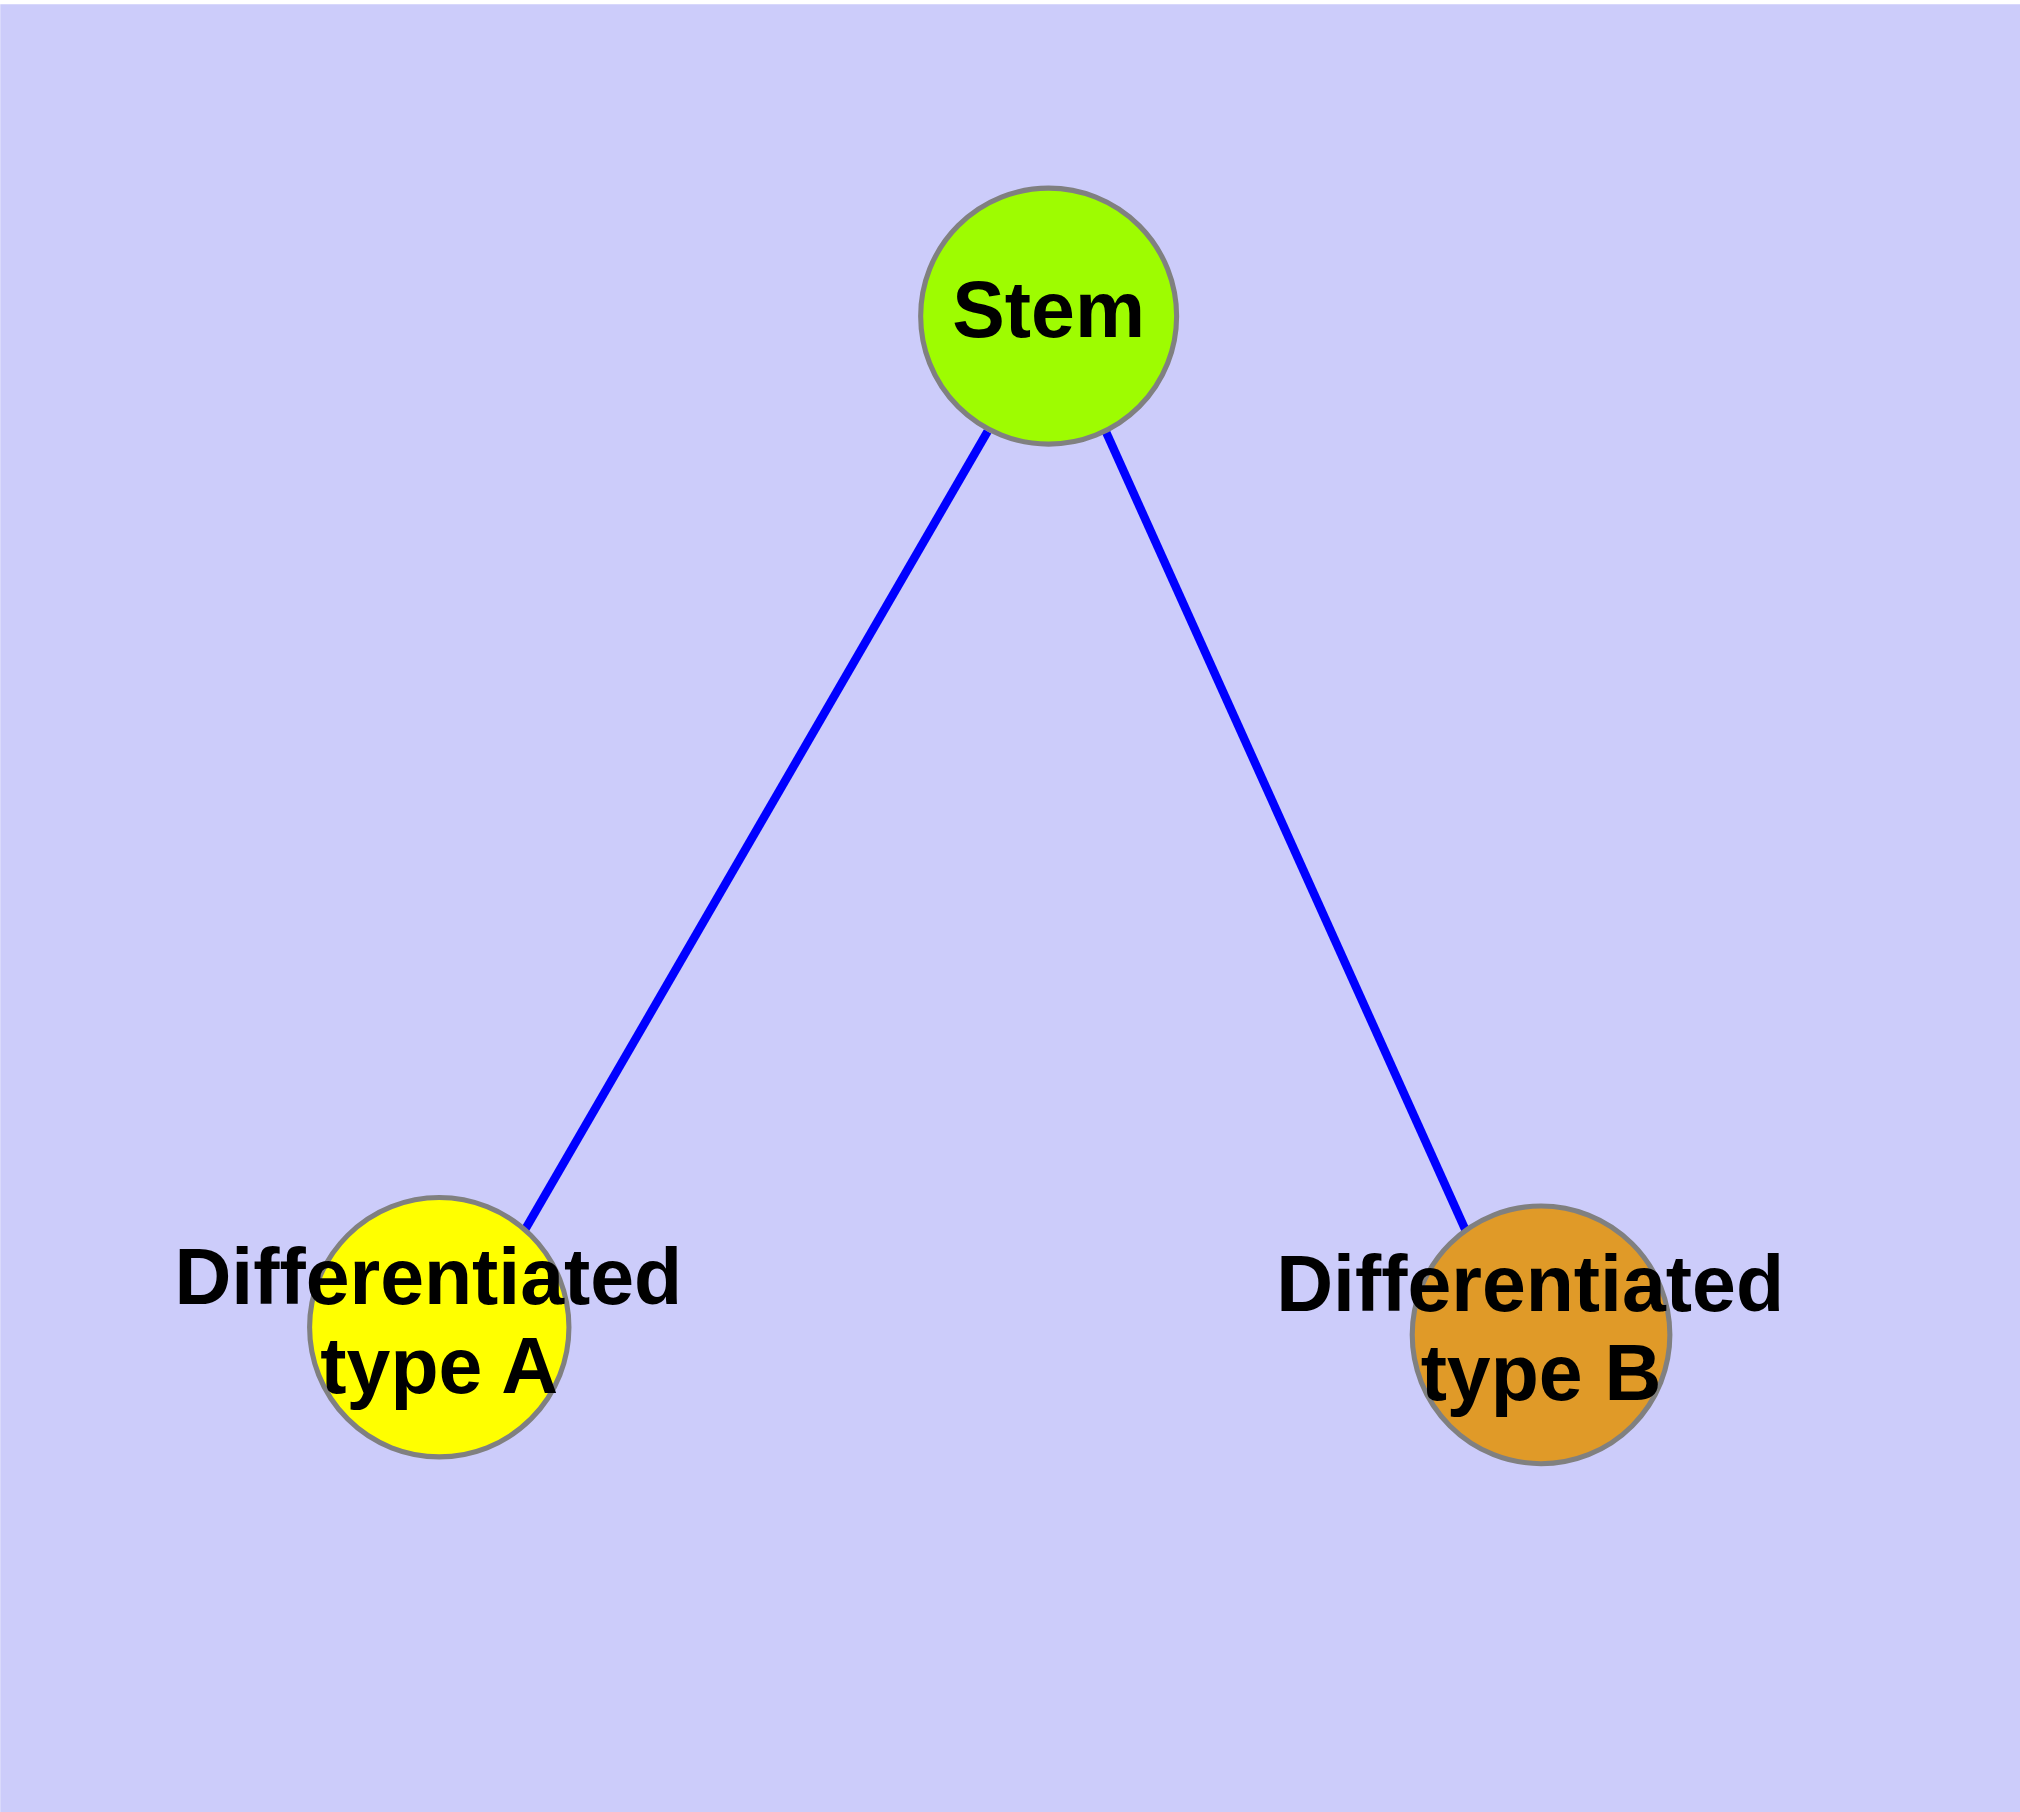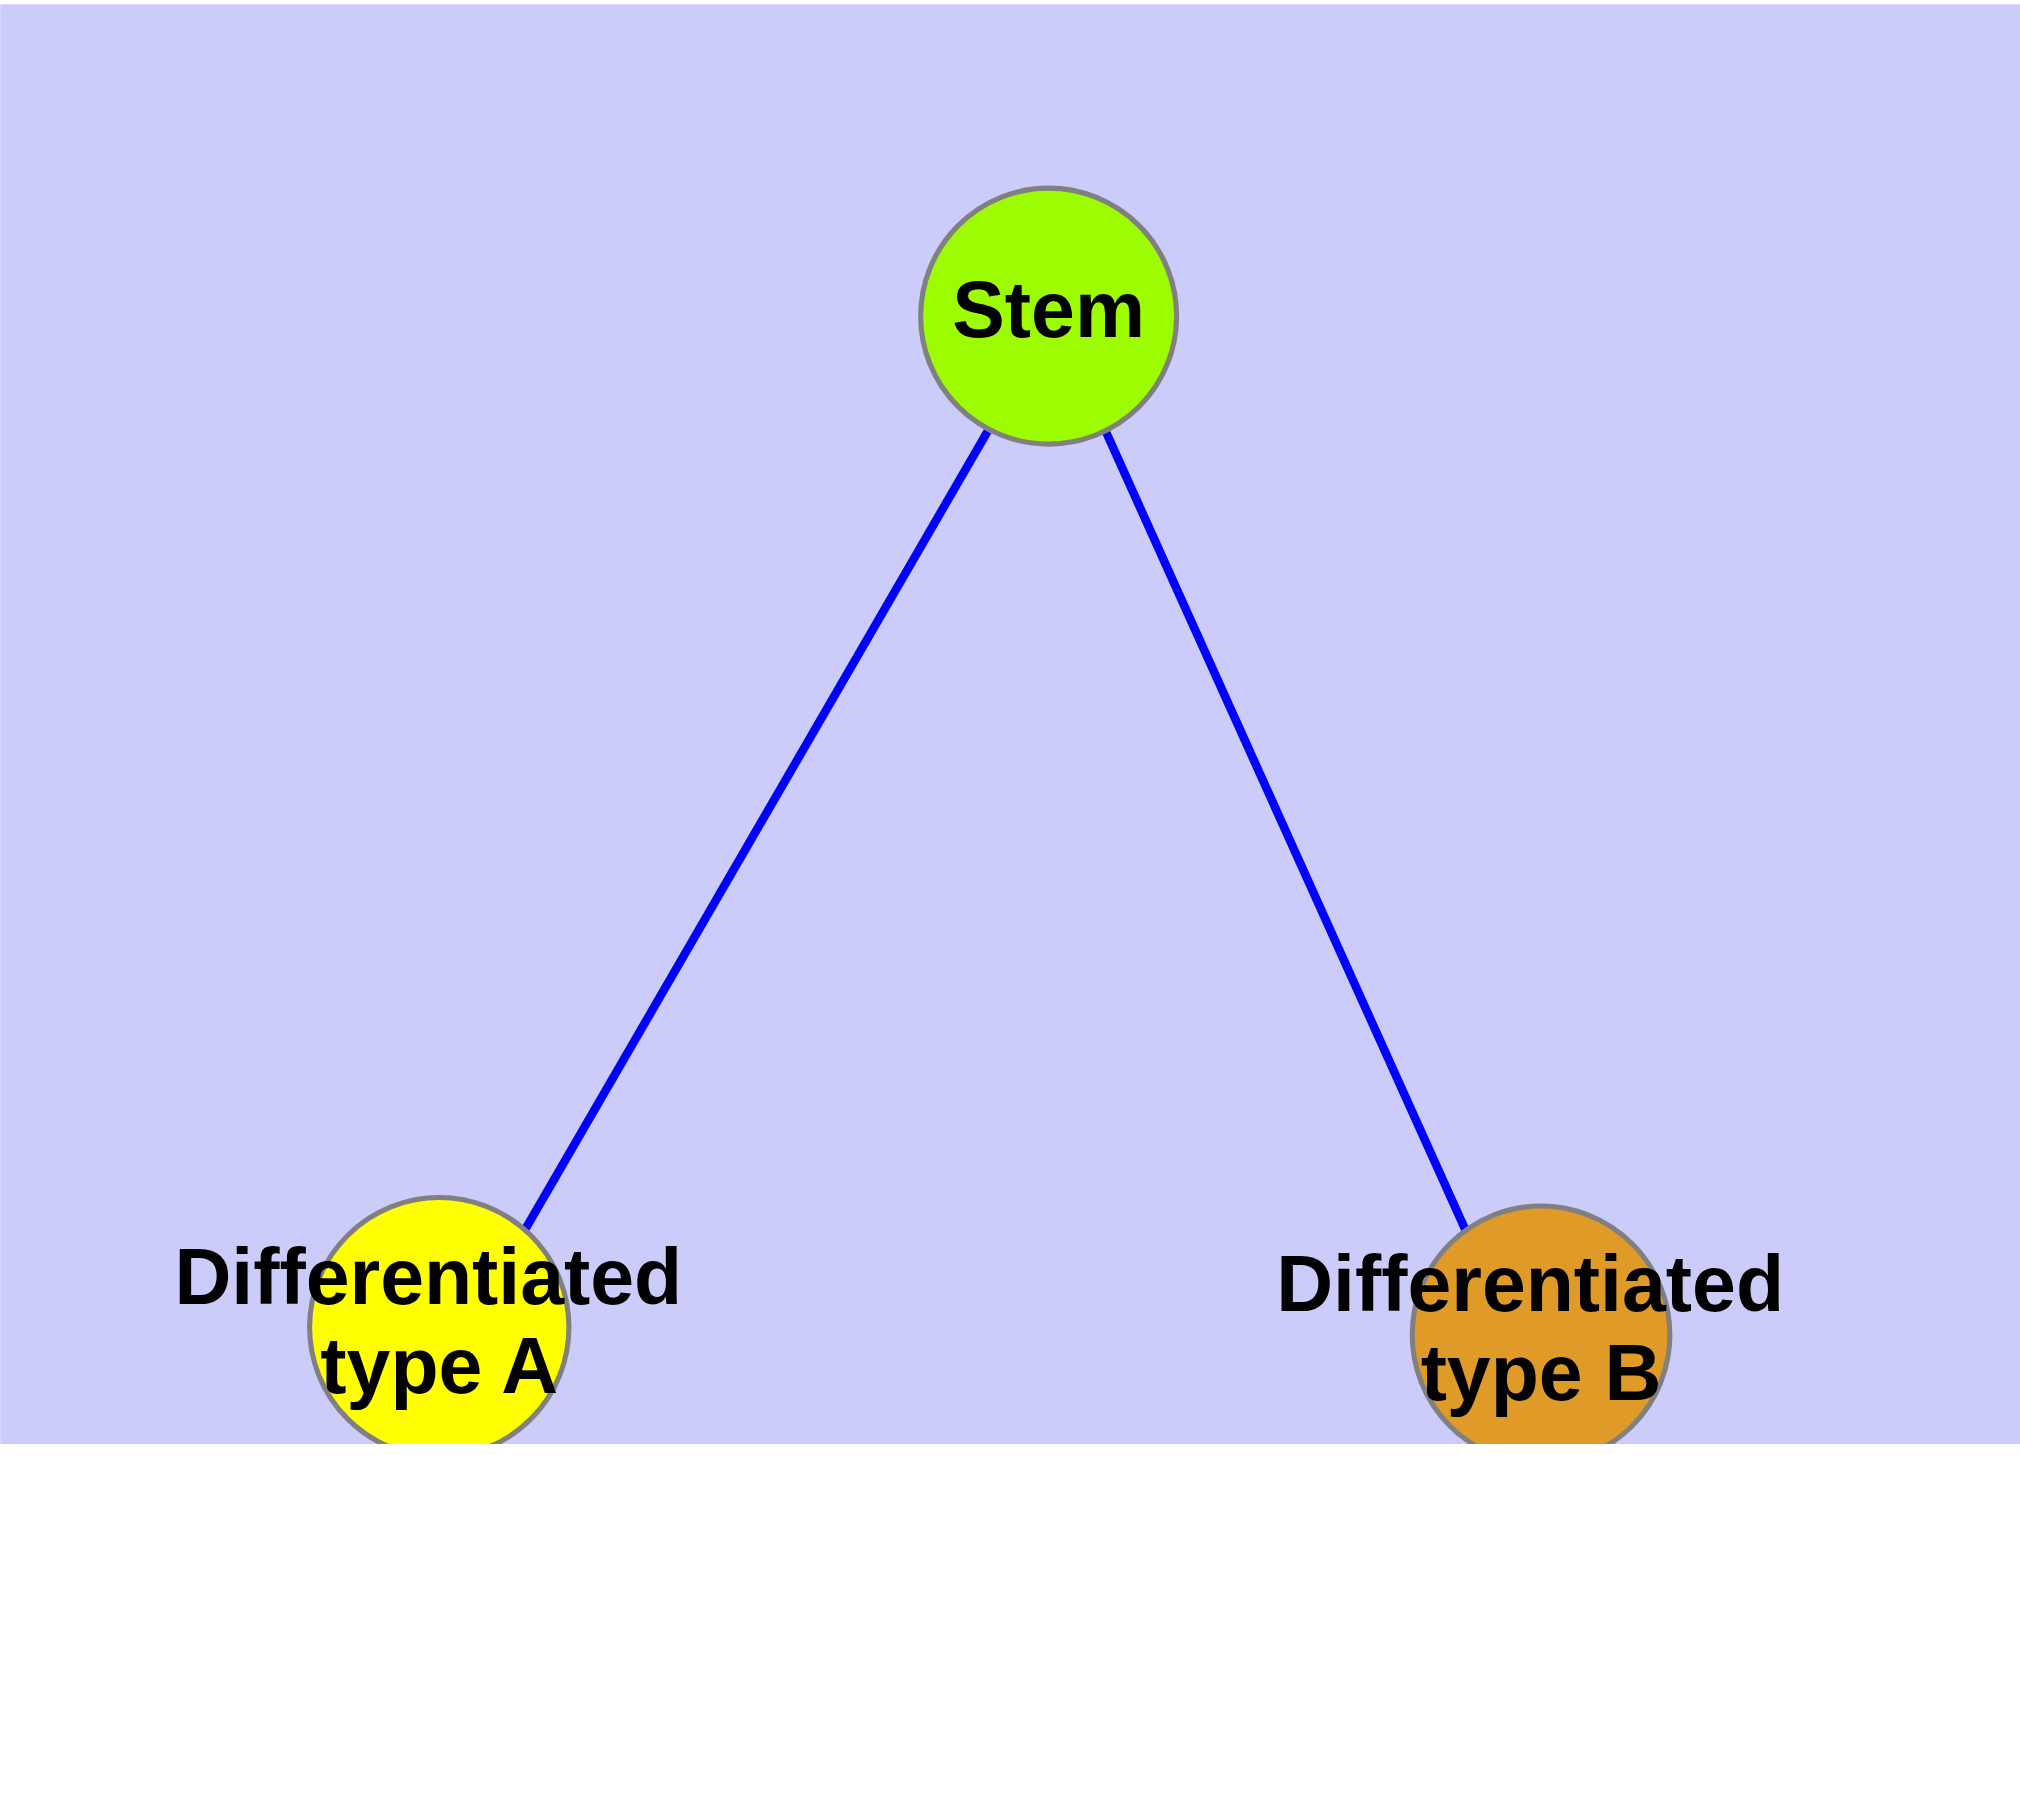--- a/index.html
+++ b/index.html
@@ -27,21 +27,21 @@
     font-family: "Liberation Sans", sans-serif;
     font-weight: bold;
     fill: #000000;
     text-anchor: middle;
     dominant-baseline: middle;
   }
 </style>
 </head>
 <body>
 
-<div id="canvas" style="width: 2021px; height: 1444px;">
+<div id="canvas" style="width: 2021px; height: 1812px;">
   <svg id="graph-svg" viewBox="0 0 2384 2138" xmlns="http://www.w3.org/2000/svg">
 
     <rect id="bg-rect" x="0" y="5" width="2384" height="2133" fill="#ccccfa"></rect>
 
     <g id="edge-layer">
       <line id="edge-0" x1="1165" y1="509" x2="618" y2="1453" stroke="#0000ff" stroke-width="10" stroke-linecap="butt"></line>
       <line id="edge-1" x1="1303" y1="506" x2="1730" y2="1454" stroke="#0000ff" stroke-width="10" stroke-linecap="butt"></line>
     </g>
 
     <g id="node-layer">

